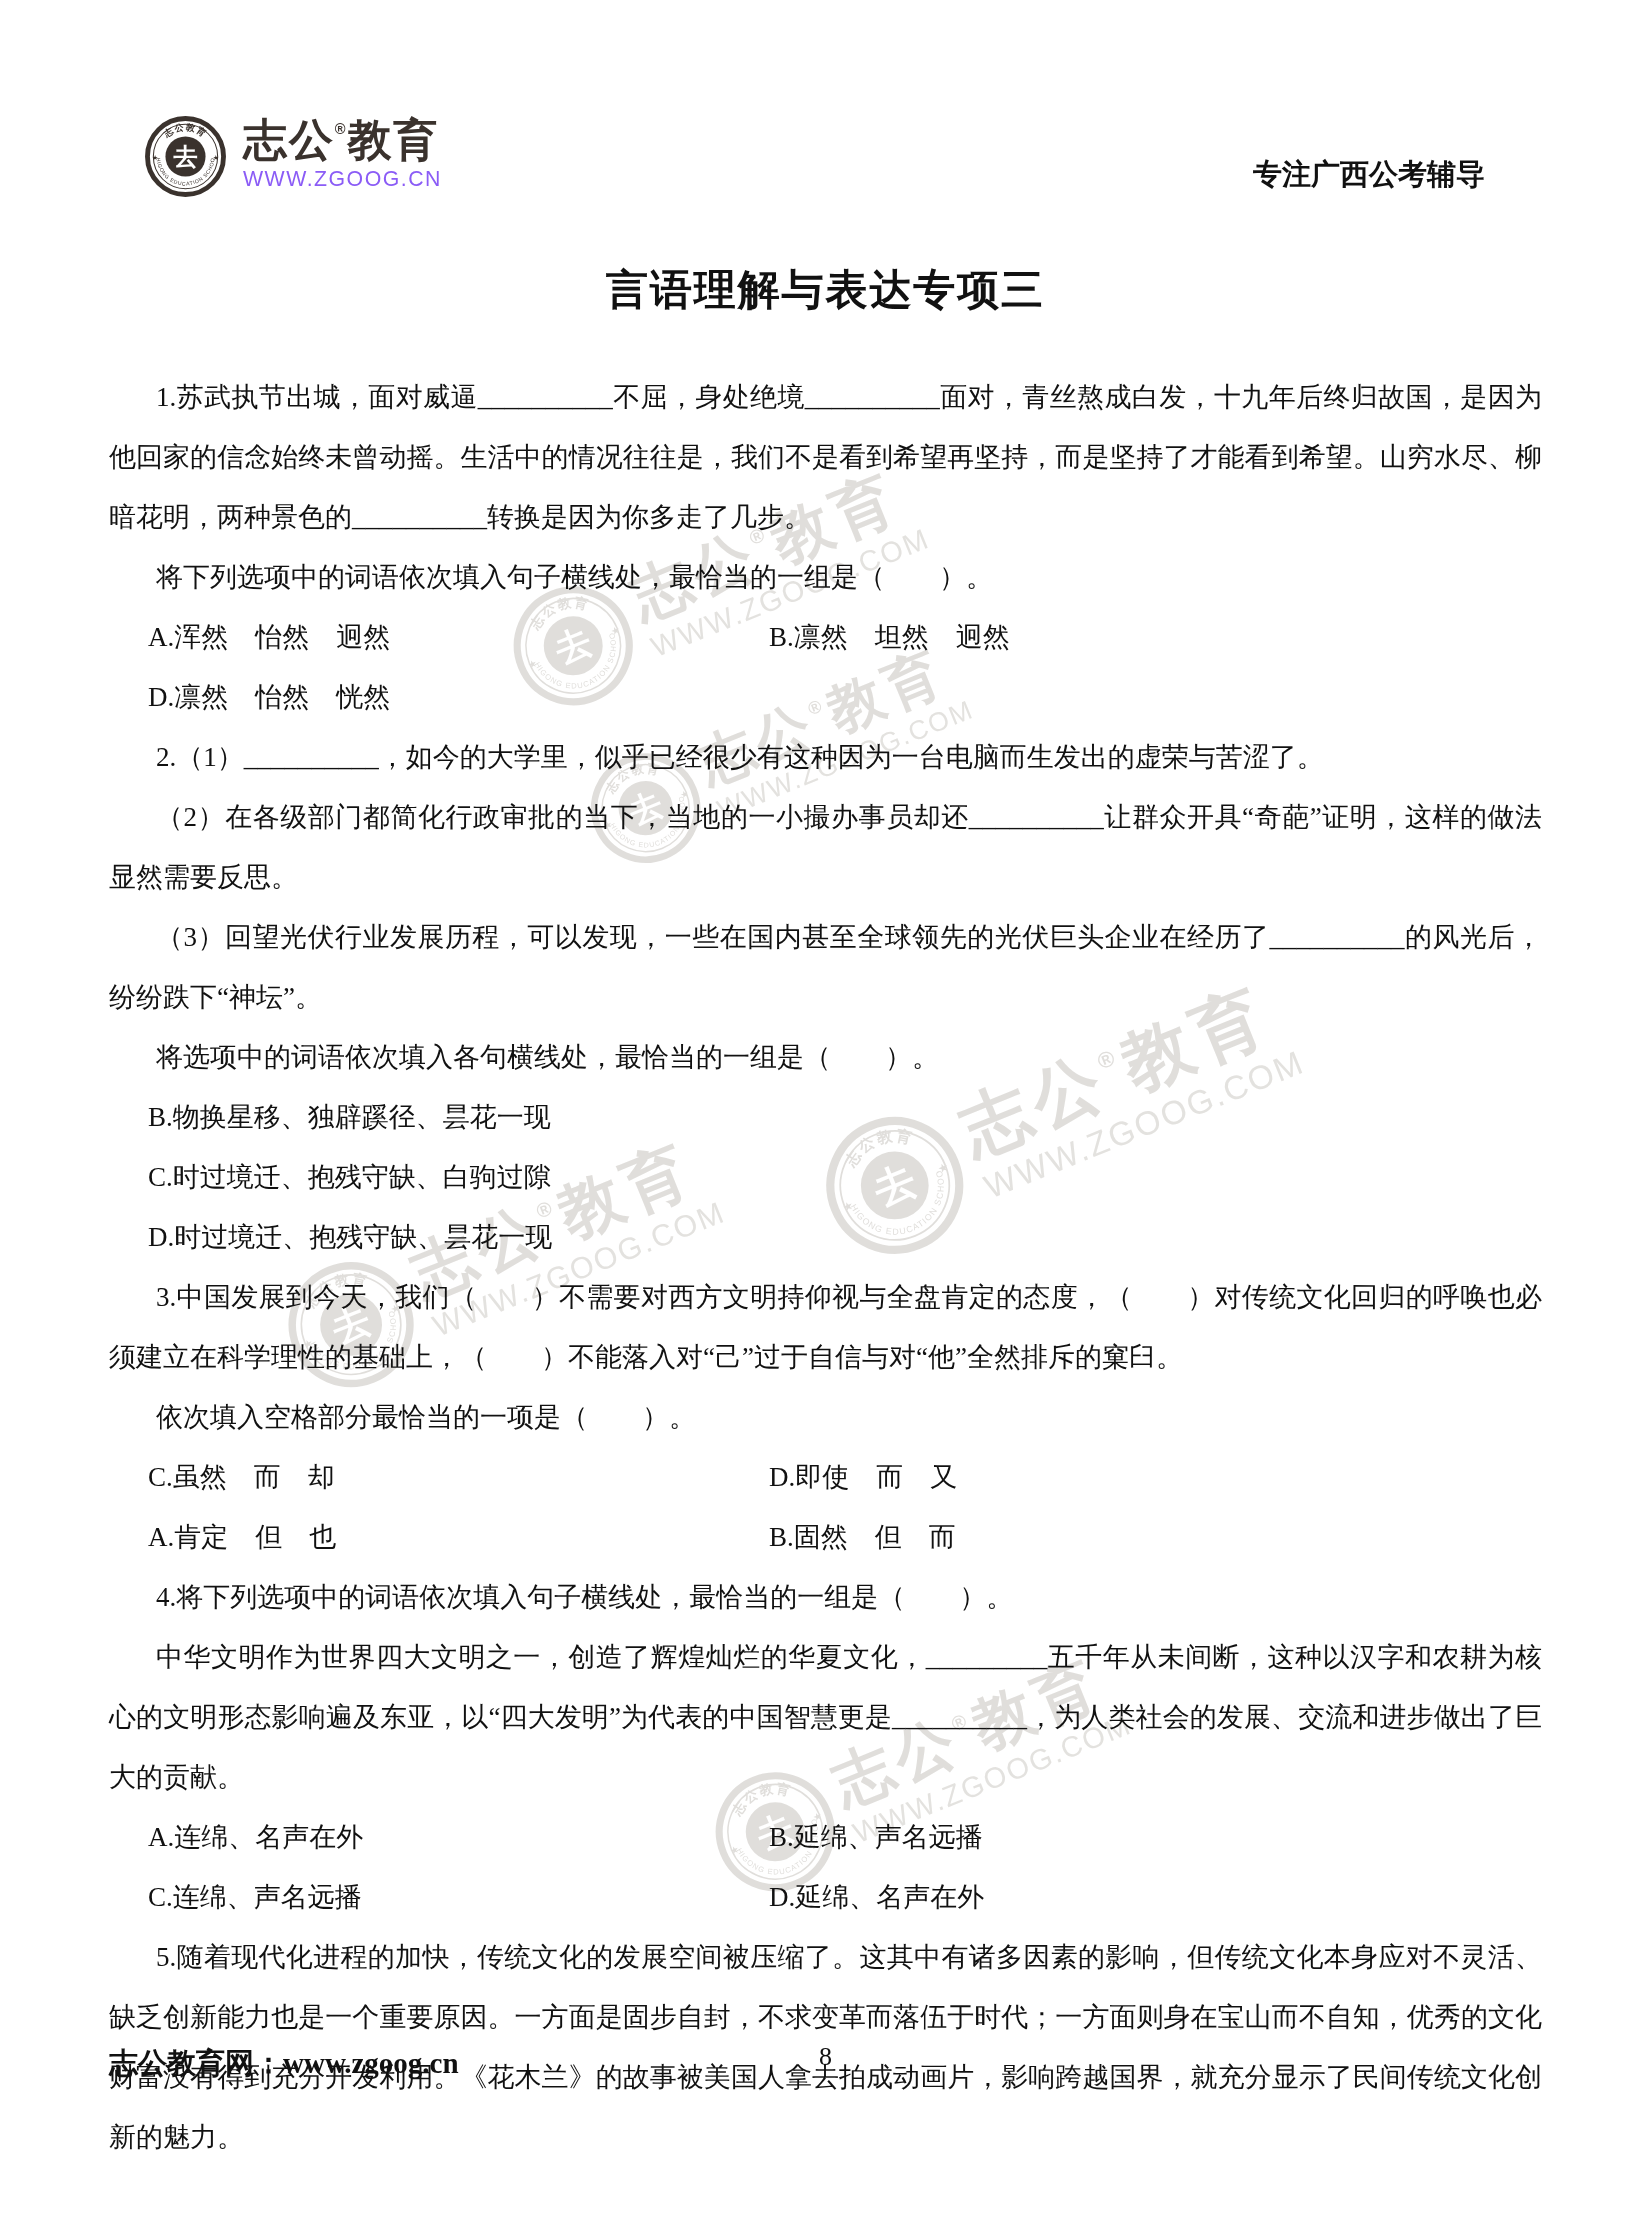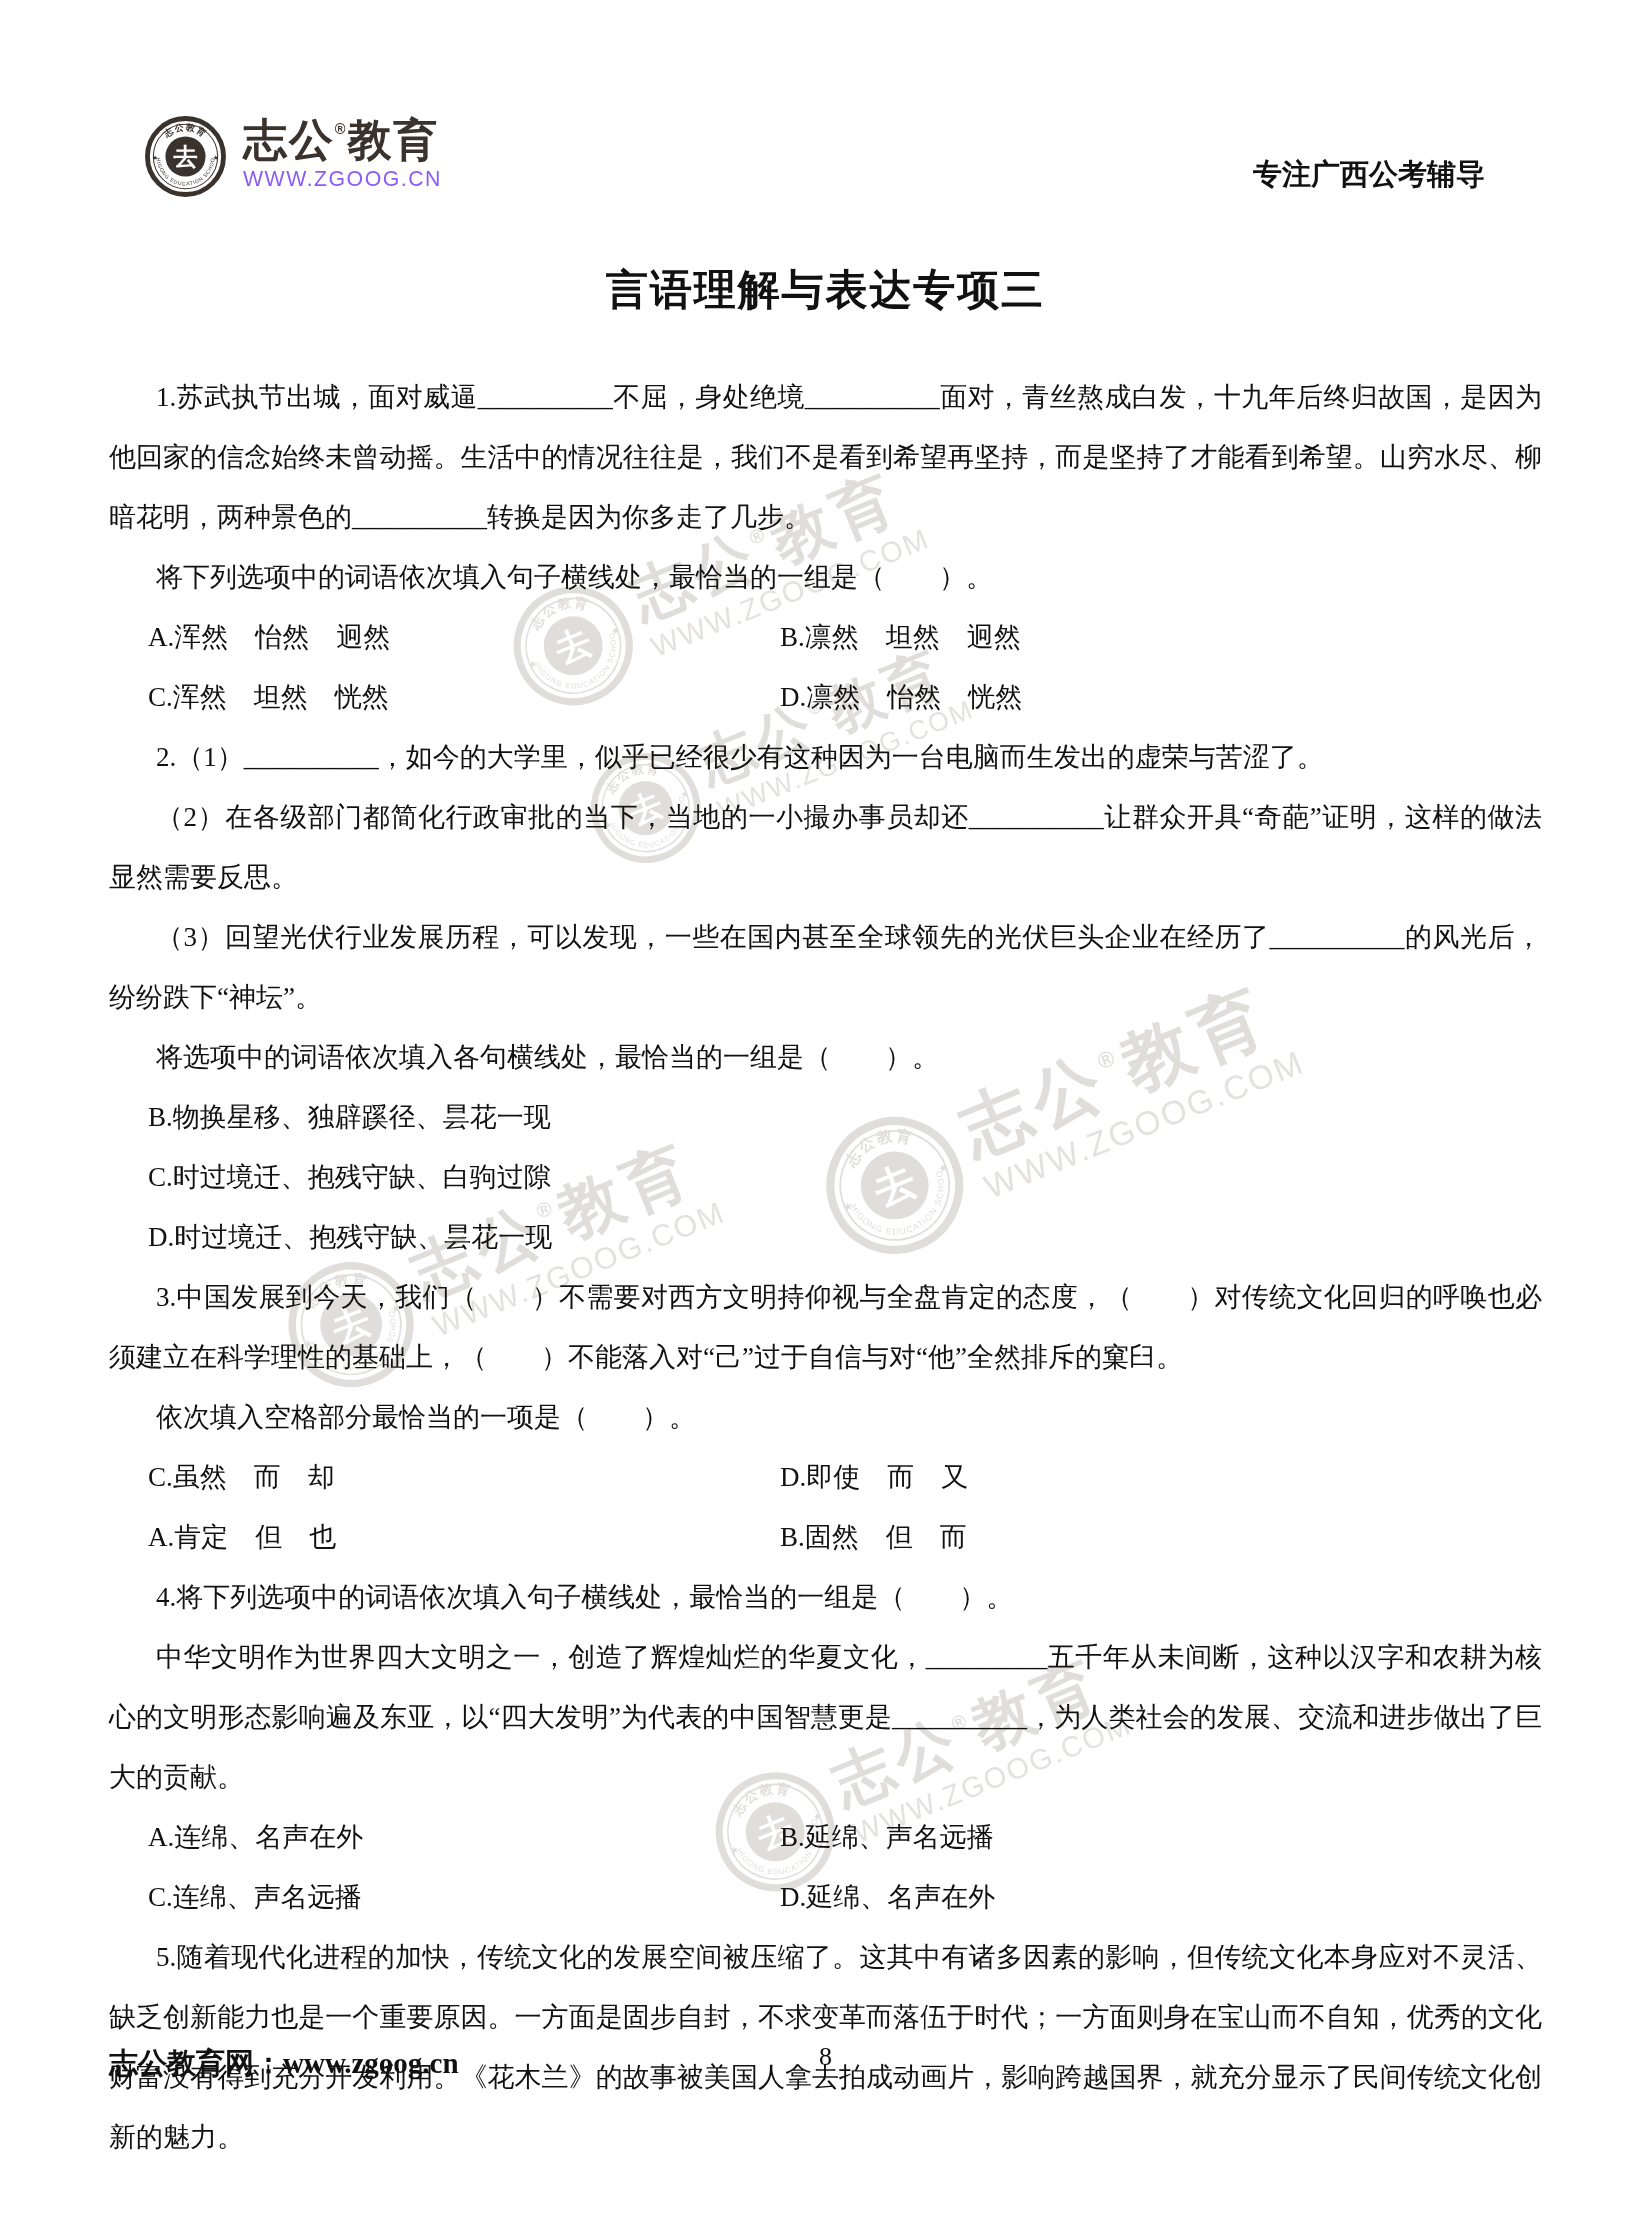--- a/index.html
+++ b/index.html
@@ -54,21 +54,21 @@
     font-size:42px;font-weight:bold;letter-spacing:1.9px;
   }
   
   .content{
     position:absolute;left:109px;right:109px;top:367px;
     z-index:1;
     font-size:27px;line-height:60px;
   }
   .content p{margin:0;text-align:justify;}
   .stem,.prompt{text-indent:47px;}
-  .opt-row{display:flex;padding-left:39px;gap:11px;}
+  .opt-row{display:flex;padding-left:39px;}
   .opt-row .col1{width:621px;flex:none;}
   .opt-line{padding-left:39px;}
   
   .footer-site{
     position:absolute;left:109px;top:2044px;
     font-size:29px;font-weight:bold;z-index:1;
   }
   .pagenum{
     position:absolute;left:0;right:0;top:2042px;
     text-align:center;font-size:26px;z-index:1;
@@ -163,21 +163,20 @@
   <main class="content">
 
     <section>
       <p class="stem">1.苏武执节出城，面对威逼__________不屈，身处绝境__________面对，青丝熬成白发，十九年后终归故国，是因为他回家的信念始终未曾动摇。生活中的情况往往是，我们不是看到希望再坚持，而是坚持了才能看到希望。山穷水尽、柳暗花明，两种景色的__________转换是因为你多走了几步。</p>
       <p class="prompt">将下列选项中的词语依次填入句子横线处，最恰当的一组是（　　）。</p>
       <div class="opt-row">
         <span class="col1">A.浑然　怡然　迥然</span>
         <span>B.凛然　坦然　迥然</span>
       </div>
       <div class="opt-row">
-        <span class="col1">C.浑然　坦然　恍然</span>
         <span>D.凛然　怡然　恍然</span>
       </div>
     </section>
 
     <section>
       <p class="stem">2.（1）__________，如今的大学里，似乎已经很少有这种因为一台电脑而生发出的虚荣与苦涩了。</p>
       <p class="stem">（2）在各级部门都简化行政审批的当下，当地的一小撮办事员却还__________让群众开具“奇葩”证明，这样的做法显然需要反思。</p>
       <p class="stem">（3）回望光伏行业发展历程，可以发现，一些在国内甚至全球领先的光伏巨头企业在经历了__________的风光后，纷纷跌下“神坛”。</p>
       <p class="prompt">将选项中的词语依次填入各句横线处，最恰当的一组是（　　）。</p>
       <div class="opt-line">B.物换星移、独辟蹊径、昙花一现</div>

